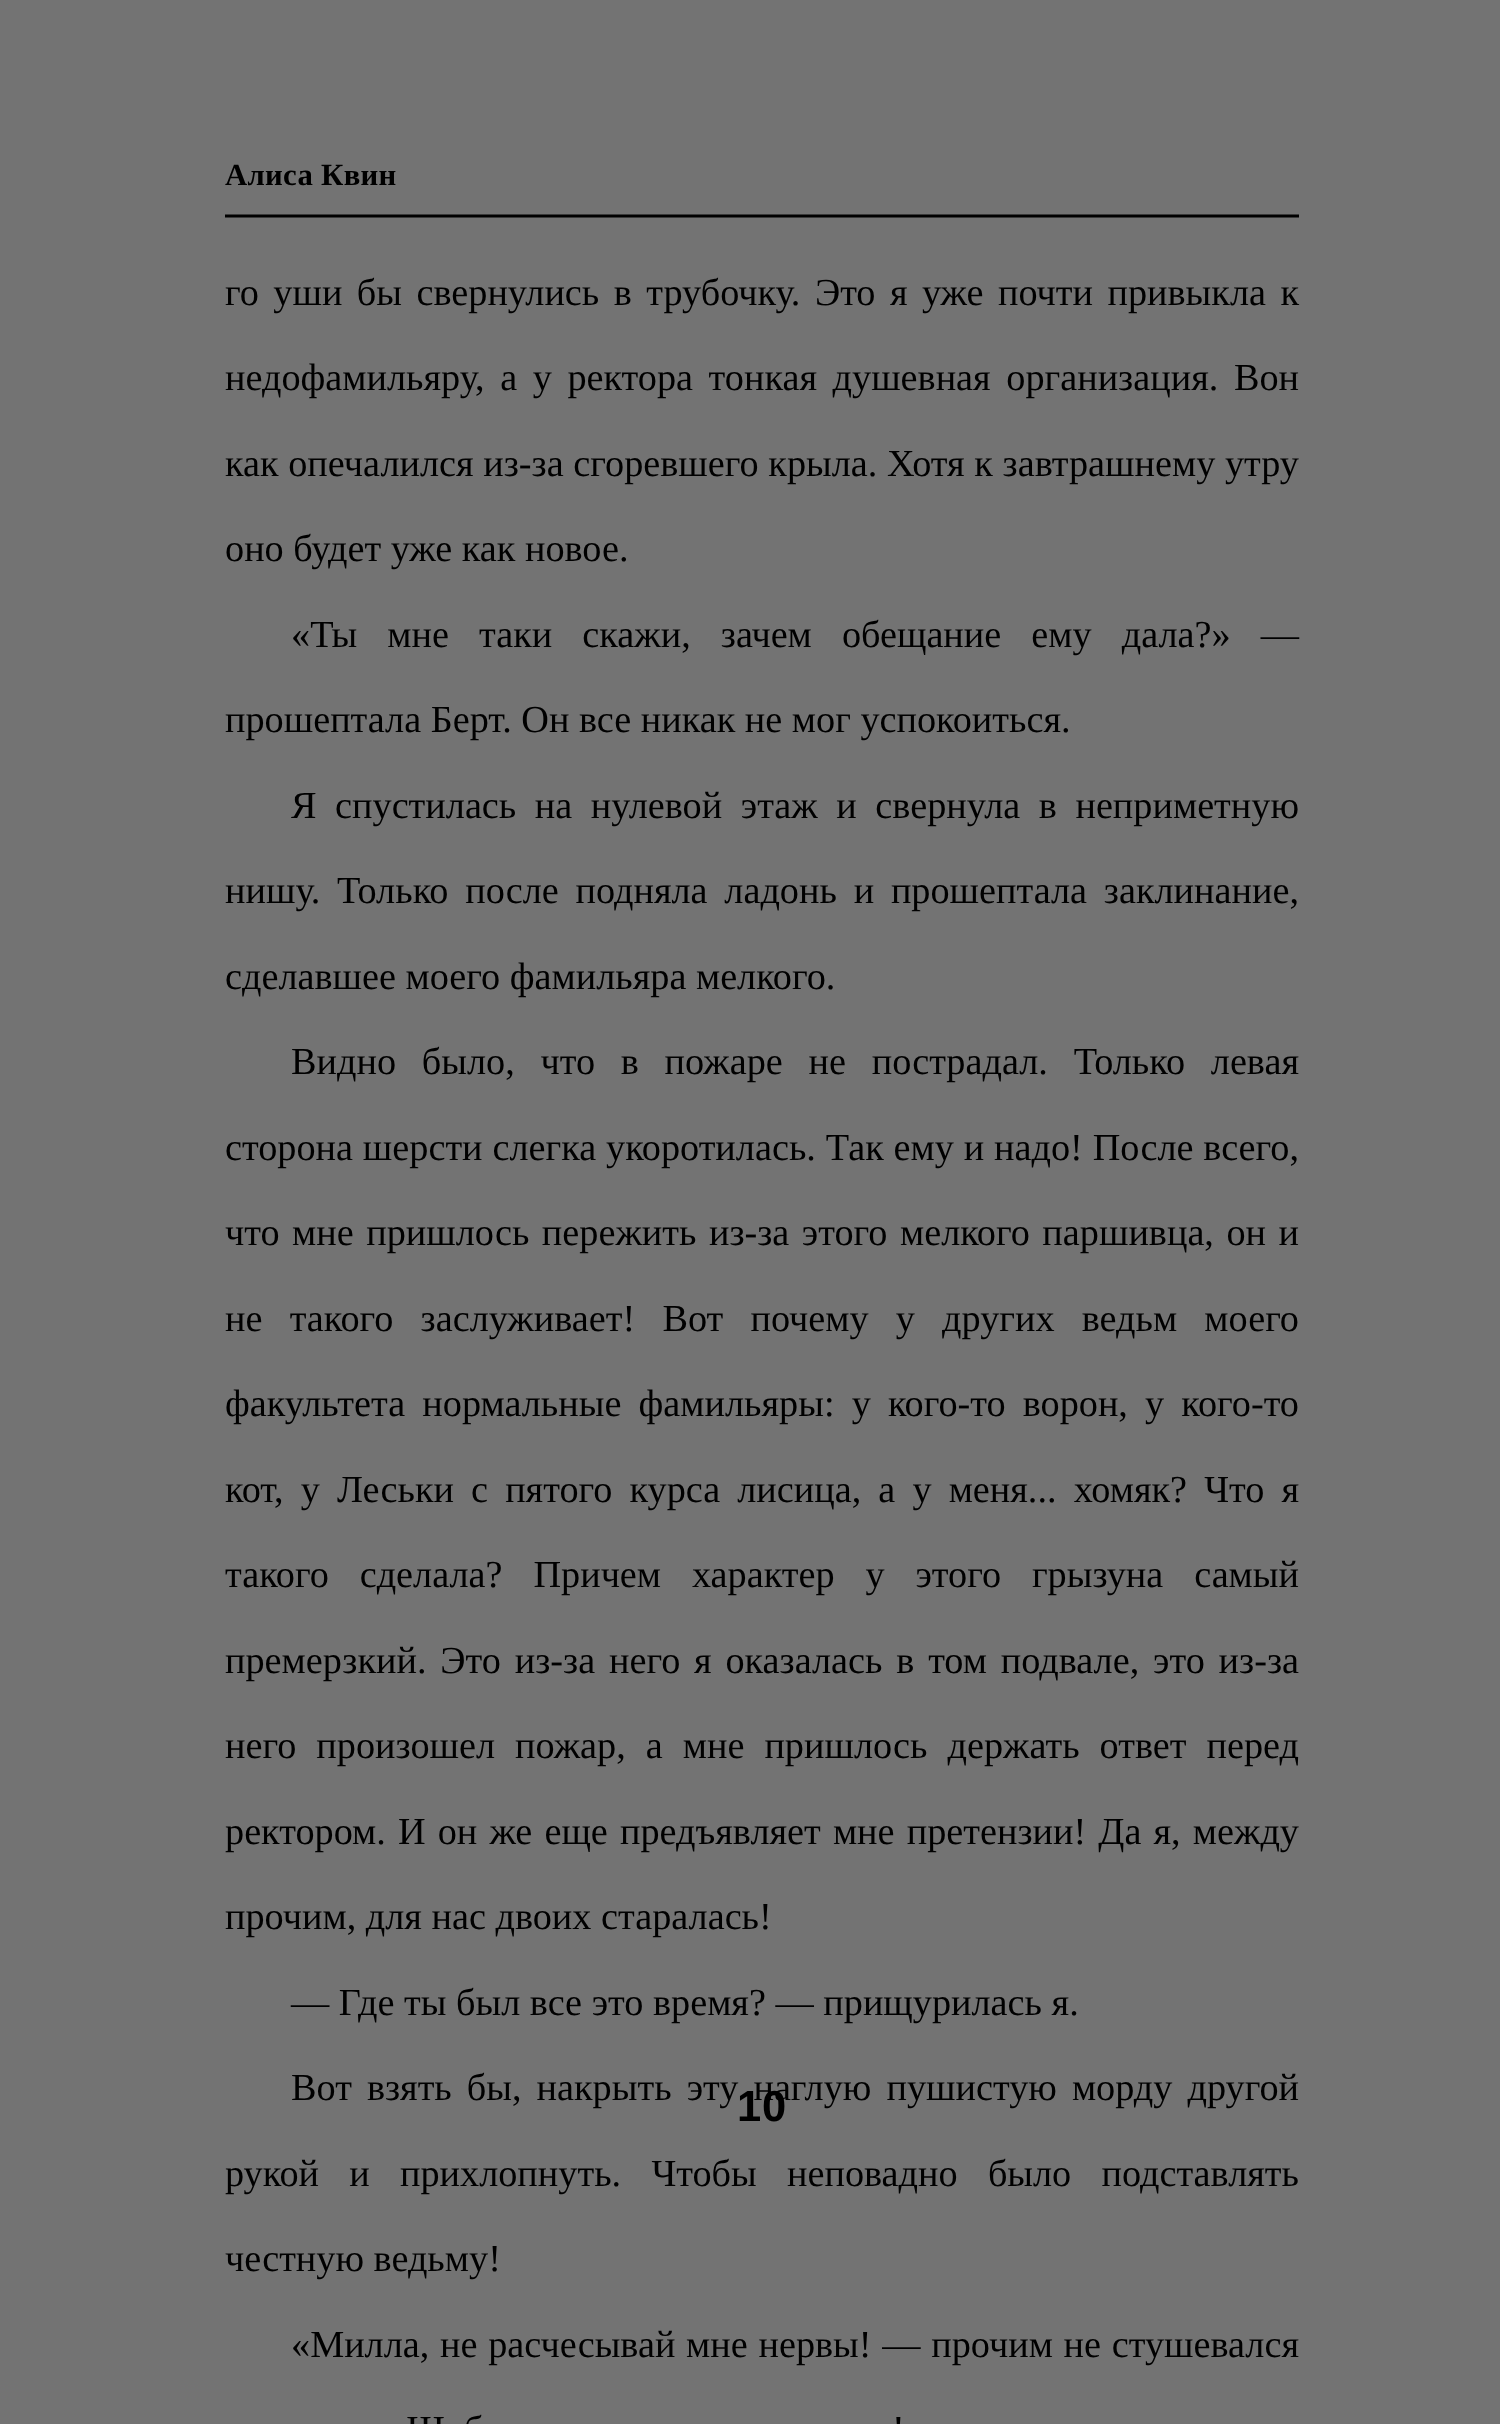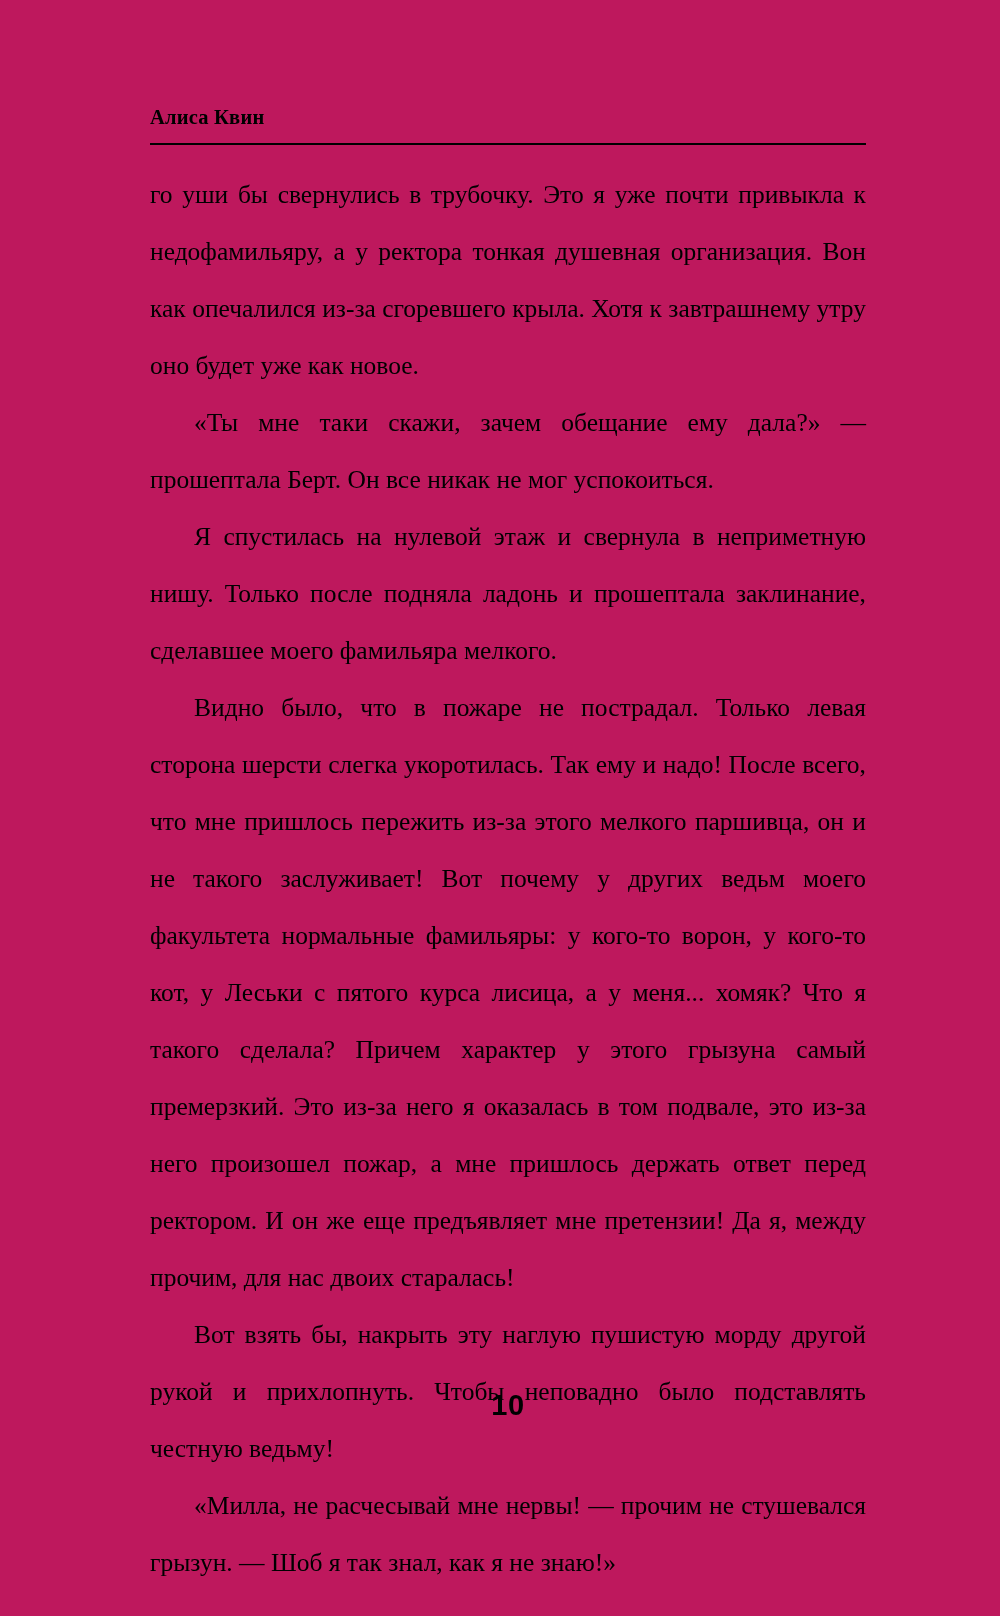--- a/index.html
+++ b/index.html
@@ -5,21 +5,21 @@
   html, body {
     margin: 0;
     padding: 0;
     background: #ffffff;
   }
   .page {
     position: relative;
     width: 1000px;
     height: 1616px;
     margin: 0 auto;
-    background: #be185d;
+    background: #737373;
     box-sizing: border-box;
     font-family: "Liberation Serif", "DejaVu Serif", serif;
     color: #000000;
   }
   .page-inner {
     position: absolute;
     left: 150px;
     top: 0;
     width: 716px;
     height: 1616px;
@@ -81,20 +81,21 @@
 
     <div class="running-head">Алиса Квин</div>
 
     <div class="head-rule"></div>
 
     <div class="body-text">
       <p class="no-indent">го уши бы свернулись в трубочку. Это я уже почти привыкла к недофамильяру, а у ректора тонкая душевная организация. Вон как опечалился из-за сгоревшего крыла. Хотя к завтрашнему утру оно будет уже как новое.</p>
       <p>«Ты мне таки скажи, зачем обещание ему дала?» — прошептала Берт. Он все никак не мог успокоиться.</p>
       <p>Я спустилась на нулевой этаж и свернула в неприметную нишу. Только после подняла ладонь и прошептала заклинание, сделавшее моего фамильяра мелкого.</p>
       <p>Видно было, что в пожаре не пострадал. Только левая сторона шерсти слегка укоротилась. Так ему и надо! После всего, что мне пришлось пережить из-за этого мелкого паршивца, он и не такого заслуживает! Вот почему у других ведьм моего факультета нормальные фамильяры: у кого-то ворон, у кого-то кот, у Леськи с пятого курса лисица, а у меня... хомяк? Что я такого сделала? Причем характер у этого грызуна самый премерзкий. Это из-за него я оказалась в том подвале, это из-за него произошел пожар, а мне пришлось держать ответ перед ректором. И он же еще предъявляет мне претензии! Да я, между прочим, для нас двоих старалась!</p>
+      <p>— Где ты был все это время? — прищурилась я.</p>
       <p>Вот взять бы, накрыть эту наглую пушистую морду другой рукой и прихлопнуть. Чтобы неповадно было подставлять честную ведьму!</p>
       <p>«Милла, не расчесывай мне нервы! — прочим не стушевался грызун. — Шоб я так знал, как я не знаю!»</p>
     </div>
 
     <div class="folio">10</div>
 
   </div>
 </div>
 
 </body></html>

